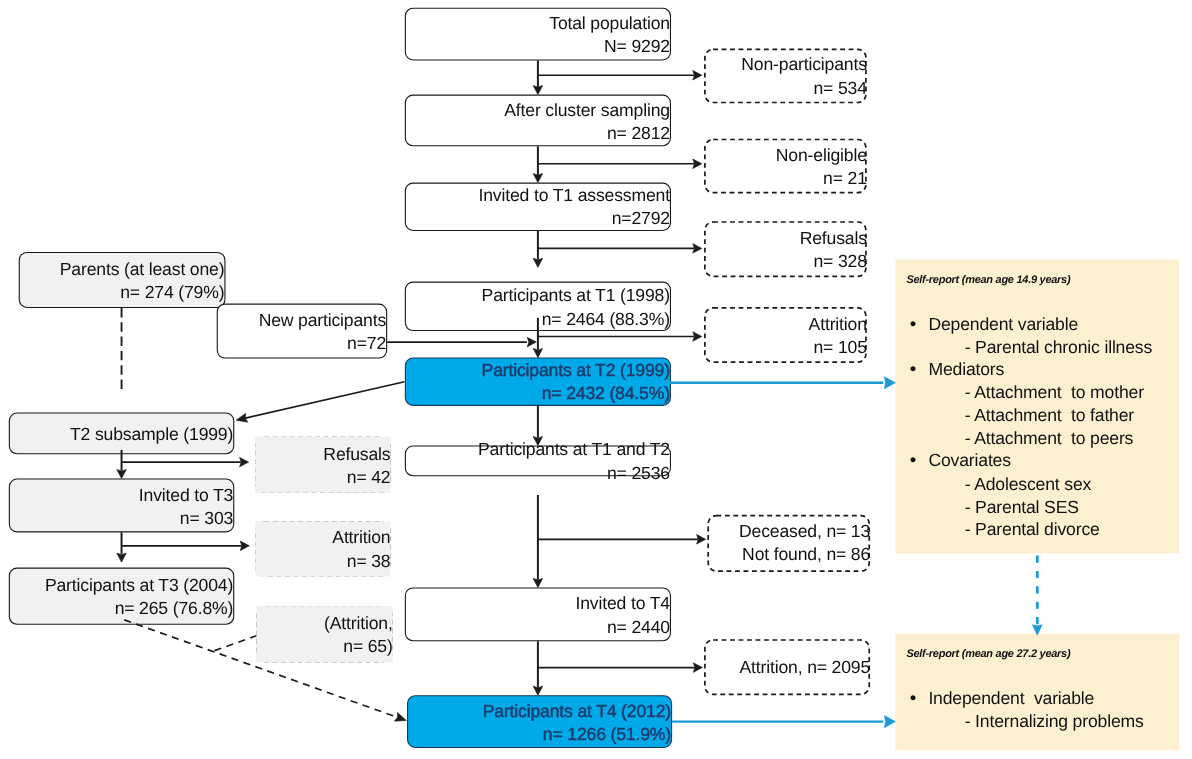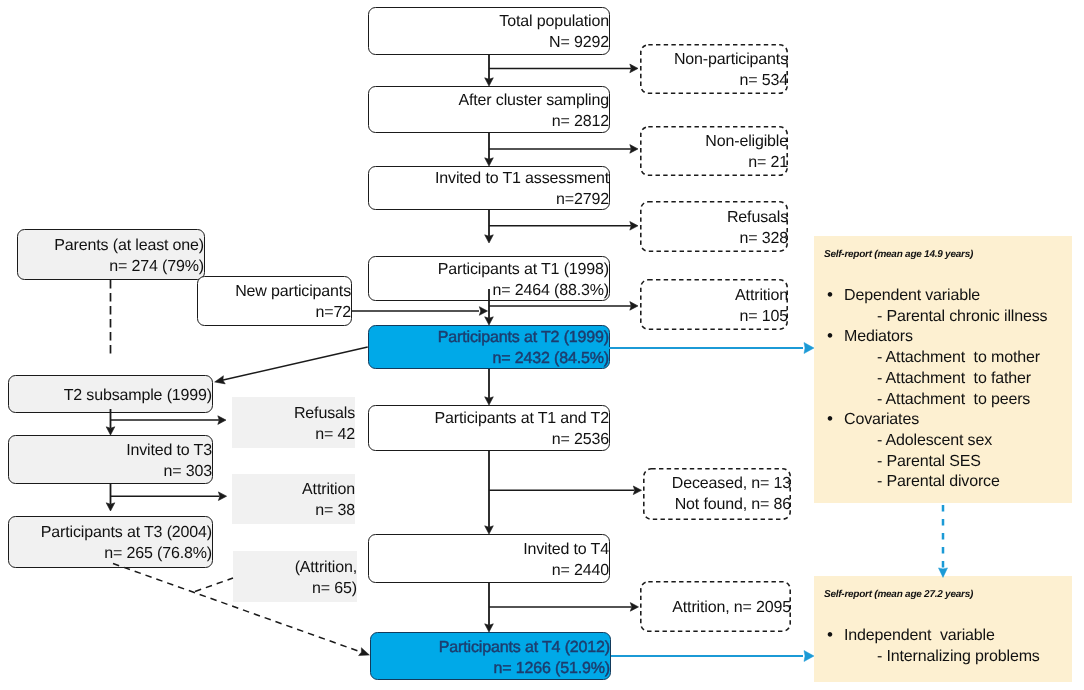--- a/index.html
+++ b/index.html
@@ -56,21 +56,21 @@
     <span class="ln">n=2792</span>
   </div>
   <div class="box solid" style="left:368px;top:244px;width:242px;height:45px;margin-top:12px;">
     <span class="ln">Participants at T1 (1998)</span>
     <span class="ln">n= 2464 (88.3%)</span>
   </div>
   <div class="box blue" style="left:368px;top:325px;width:242px;height:44px;">
     <span class="ln">Participants at T2 (1999)</span>
     <span class="ln">n= 2432 (84.5%)</span>
   </div>
-  <div class="box solid" style="left:368px;top:405px;width:242px;height:46px;">
+  <div class="box solid" style="left:368px;top:405px;width:242px;height:28px;">
     <span class="ln">Participants at T1 and T2</span>
     <span class="ln">n= 2536</span>
   </div>
   <div class="box solid" style="left:368px;top:534px;width:242px;height:49px;">
     <span class="ln">Invited to T4</span>
     <span class="ln">n= 2440</span>
   </div>
   <div class="box blue" style="left:370px;top:632px;width:241px;height:48px;padding-top:3.5px;">
     <span class="ln">Participants at T4 (2012)</span>
     <span class="ln">n= 1266 (51.9%)</span>

